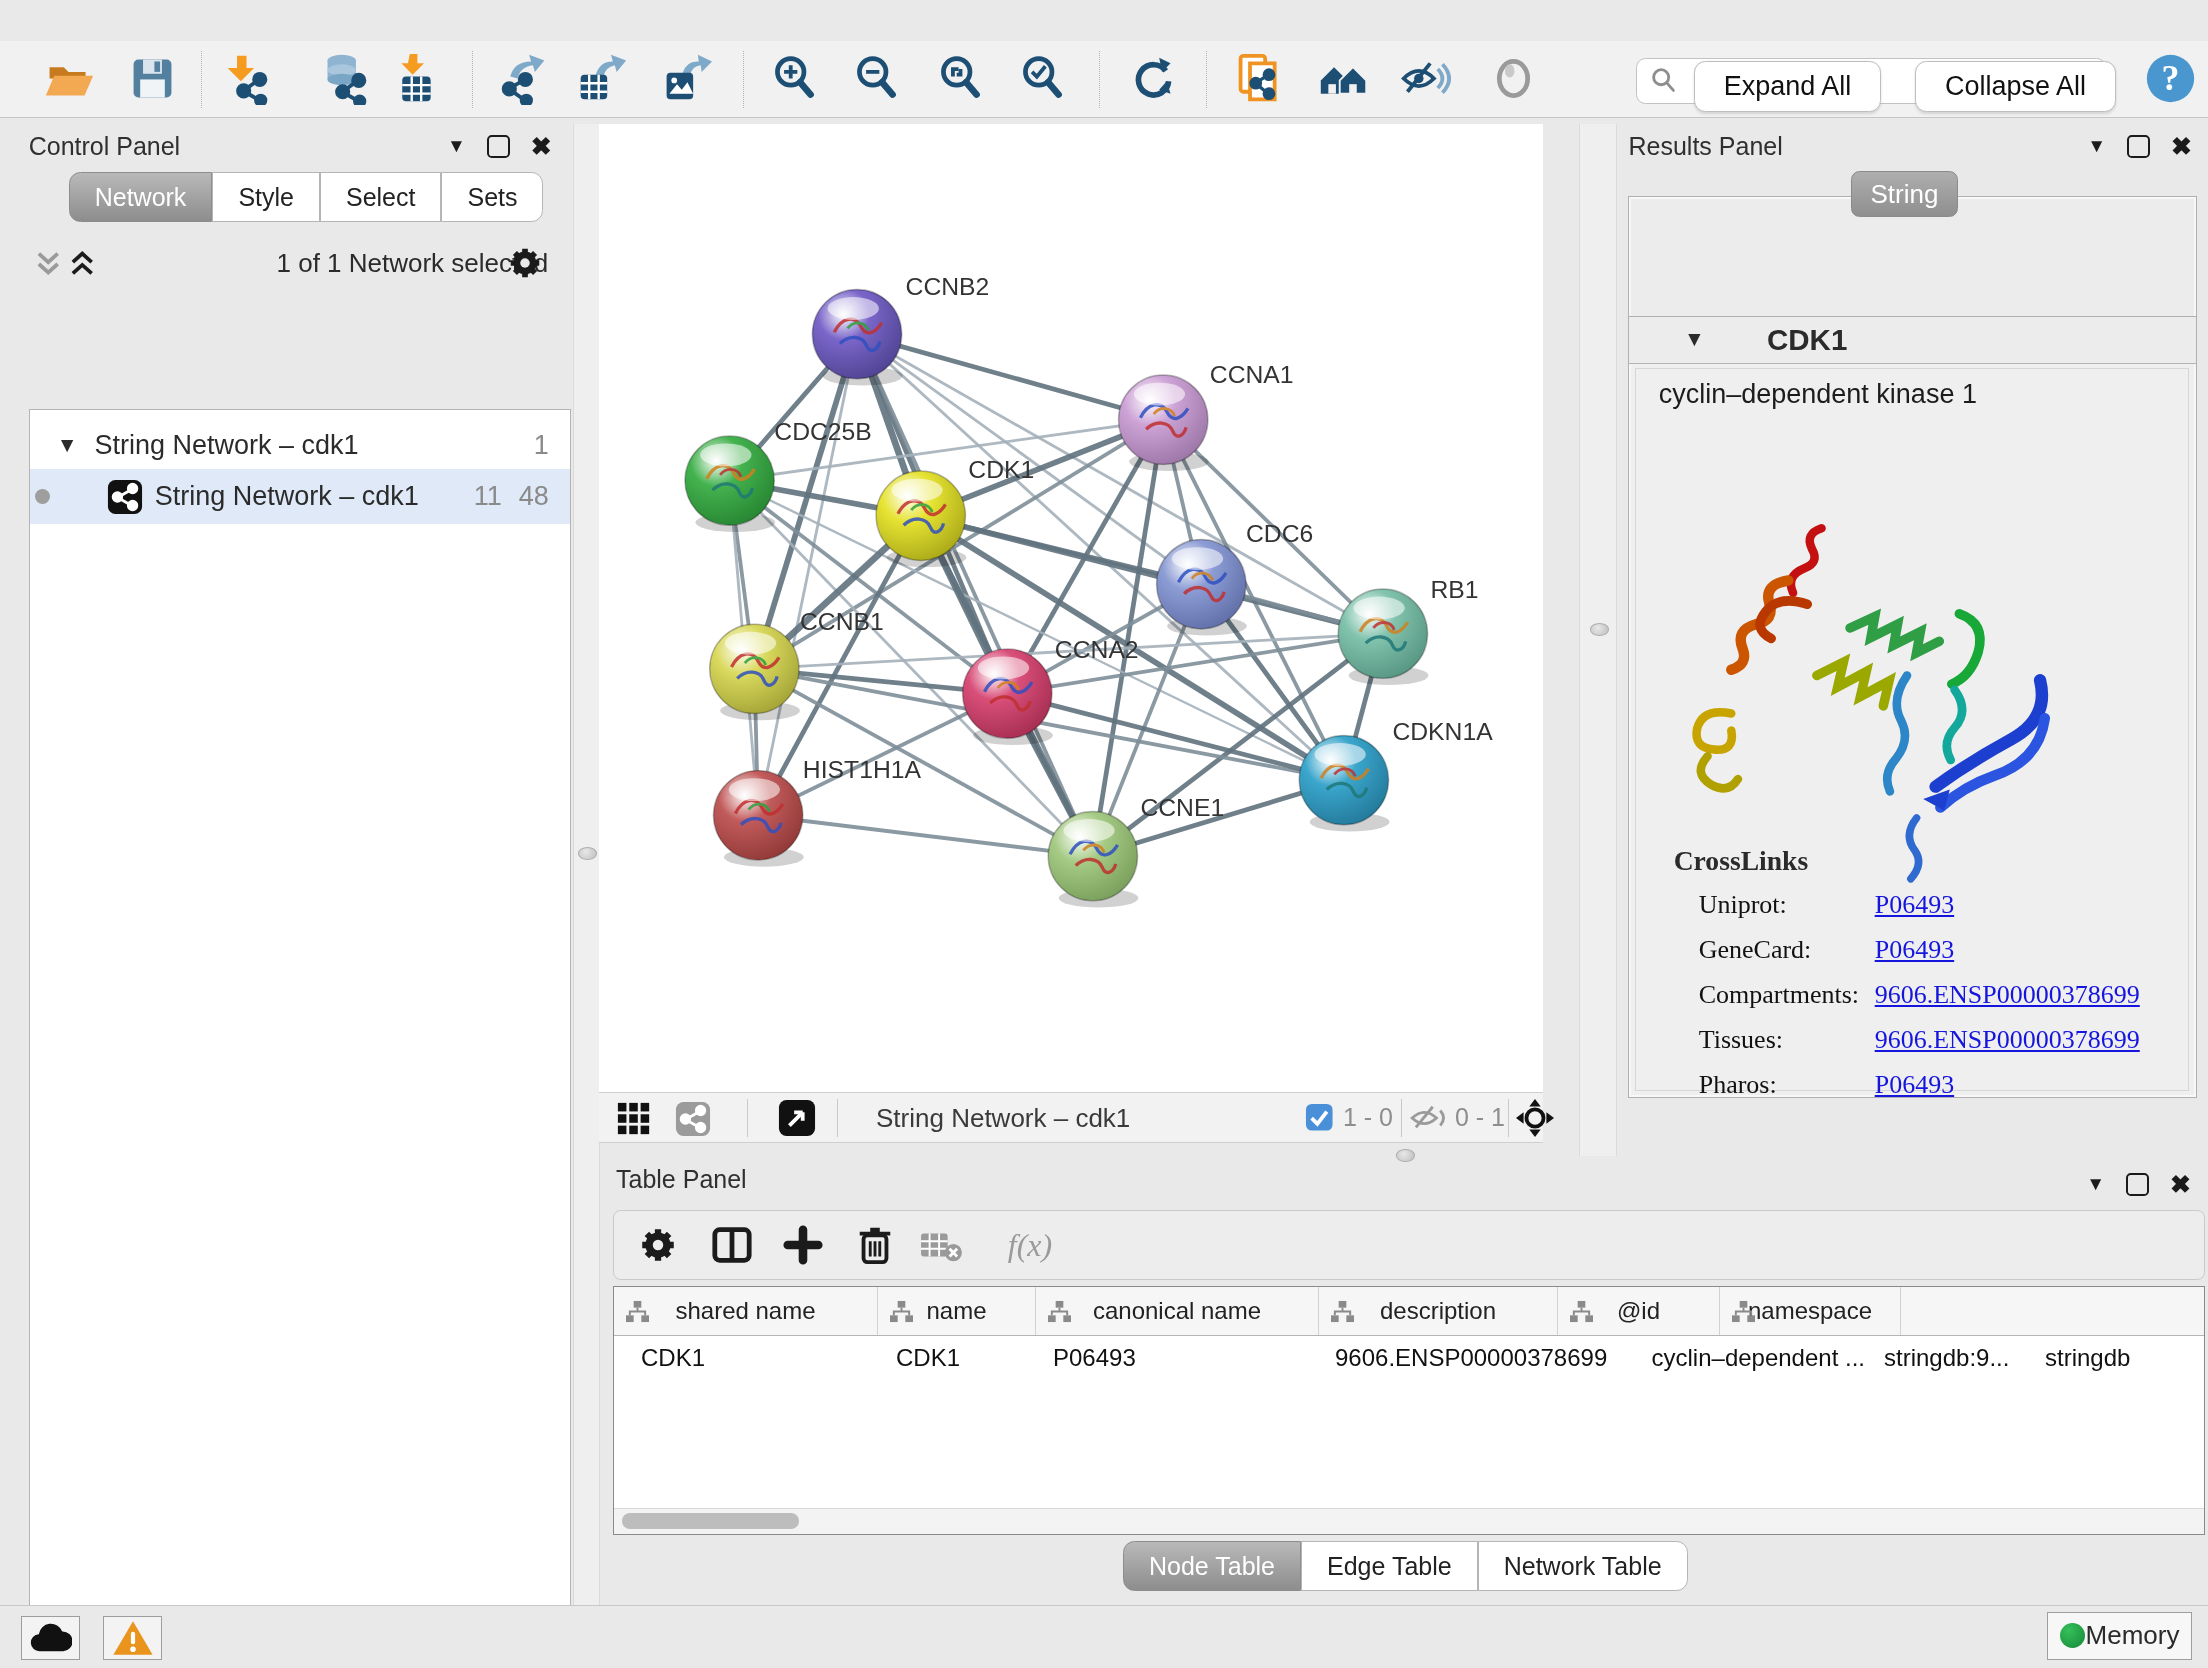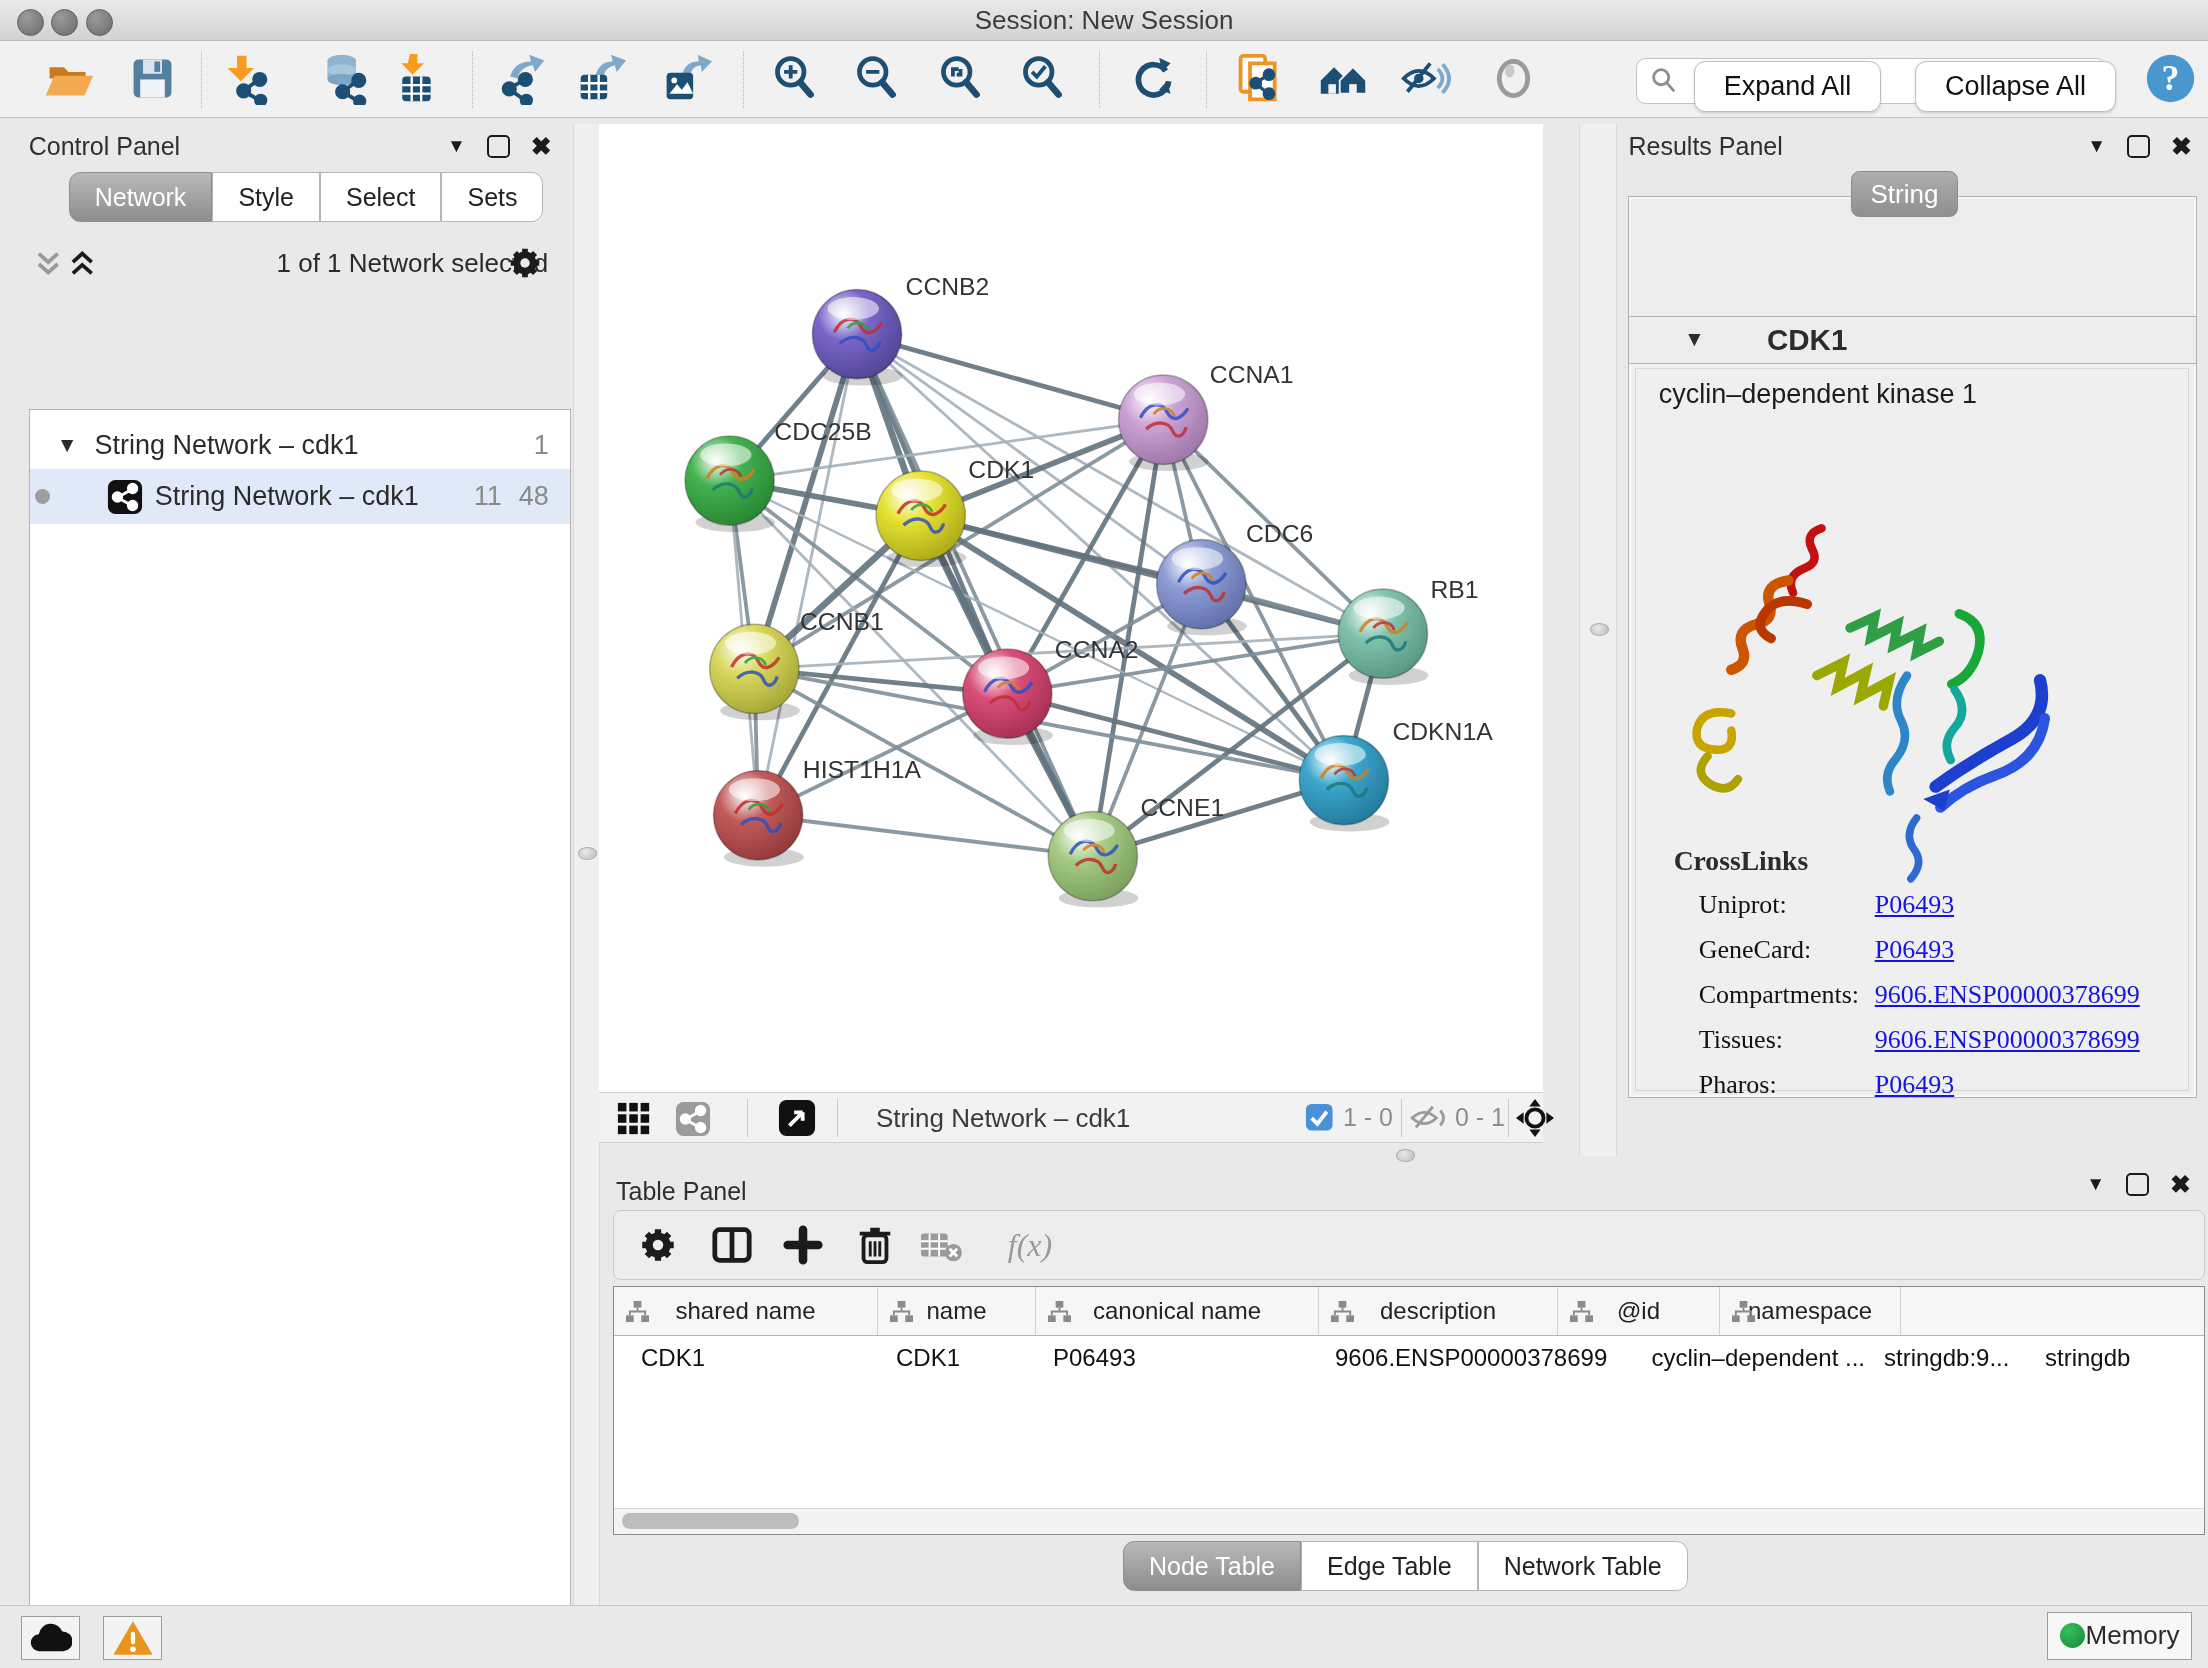--- a/index.html
+++ b/index.html
@@ -80,26 +80,20 @@
   #memory-btn{position:absolute;left:2047px;top:5.7px;width:143px;height:46px;background:#f7f7f7;
               border:1.9px solid #9e9e9e;display:flex;align-items:center;justify-content:center;gap:1px;font-size:26px;}
   #memory-dot{width:25px;height:25px;border-radius:50%;background:radial-gradient(circle at 35% 30%,#35c05b,#158738);}
   .fxtext{font-family:"Liberation Serif",serif;font-style:italic;color:#9a9a9a;font-size:32px;}
 </style>
 </head>
 <body>
 
 <div id="app">
 
-  <div class="abs" id="titlebar">
-    <div class="light" style="left:17px"></div>
-    <div class="light" style="left:51px"></div>
-    <div class="light" style="left:86px"></div>
-    <div class="title">Session: New Session</div>
-  </div>
 
   <div class="abs" id="toolbar">
     <div class="tbtn" style="left:42px">
       <svg width="53" height="53" viewBox="0 0 56 56">
         <path d="M8 16h15l5 5h18v7H8z" fill="#c87a1e"></path>
         <path d="M4 46l9-21h41l-9 21z" fill="#f2a952"></path>
       </svg>
     </div>
     <div class="tbtn" style="left:126px">
       <svg width="53" height="53" viewBox="0 0 56 56">
@@ -666,21 +660,21 @@
             <div class="cl-row" style="position: relative;">
               <span class="lbl">Pharos:</span>
               <span class="val">P06493</span>
             </div>
           </div>
       </div>
     </div>
   </div>
 
   <div class="abs" style="left:599px;top:1162px;width:1609px;height:443px">
-    <div class="abs panel-title" style="left:17px;top:15px">Table Panel</div>
+    <div class="abs panel-title" style="left:17px;top:3px">Table Panel</div>
     <div class="abs winctl" style="right:17px;top:7.6px">
       <span class="tri">▼</span>
       <span class="boxg"></span>
       <span class="xg">✖</span>
     </div>
   </div>
   <div class="abs" id="tp-toolbar">
     <div class="tp-ico" style="left:19px">
       <svg width="42" height="42" viewBox="0 0 40 40">
         <g stroke="#1b1b1b" stroke-width="6">

